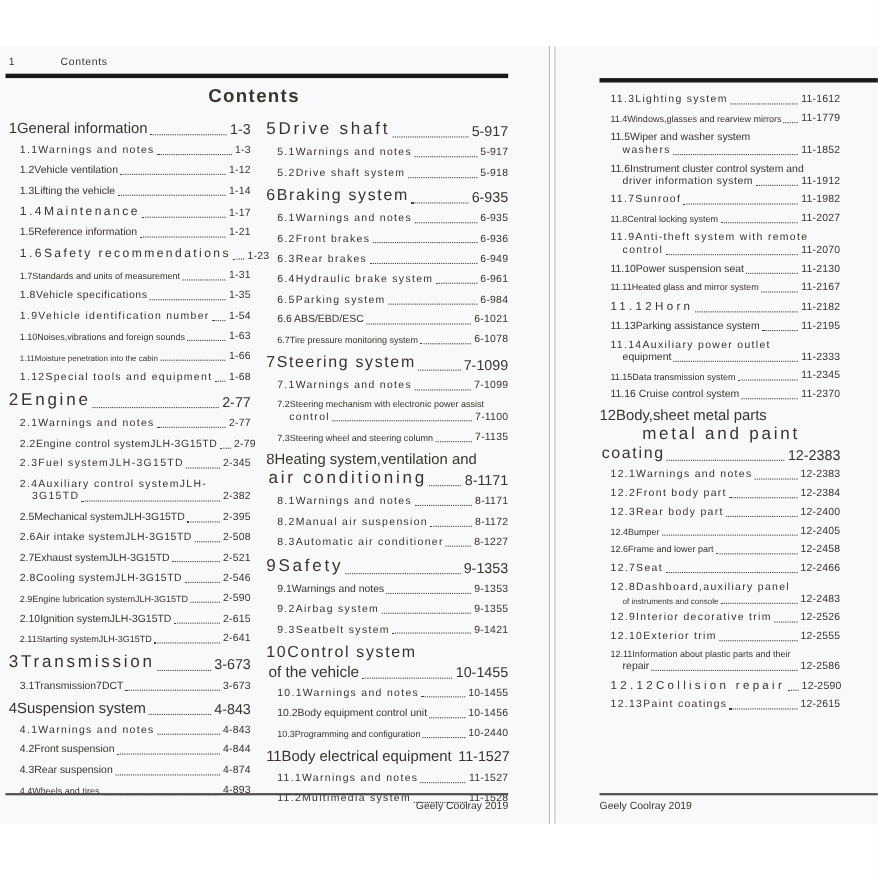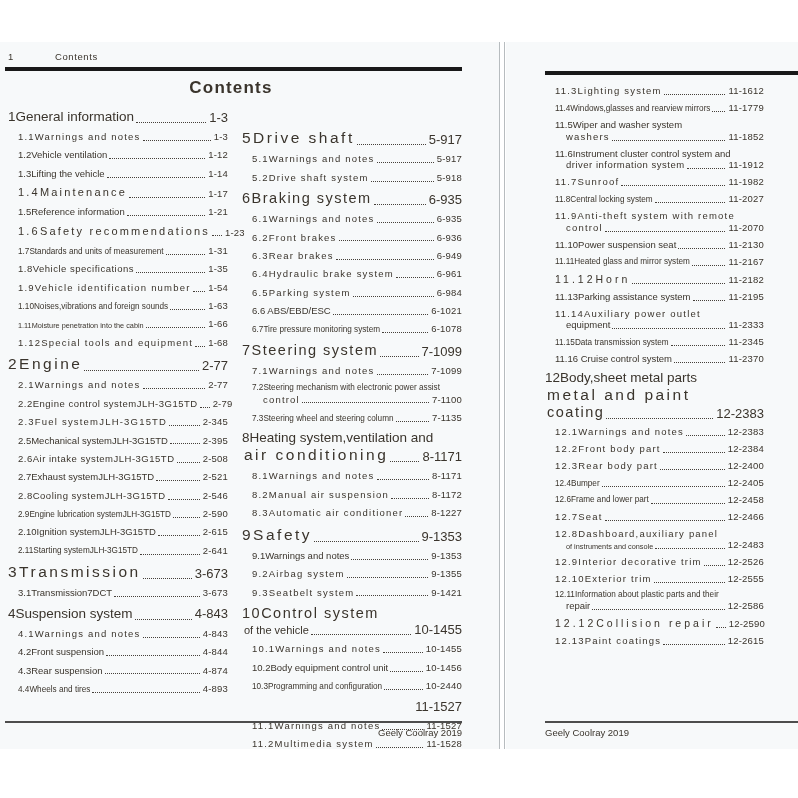--- a/index.html
+++ b/index.html
@@ -17,54 +17,54 @@
 
   
   .ph-row{display:flex;align-items:flex-end;padding:9px 0 5px 8px;font-size:9.5px;letter-spacing:.6px;}
   .ph-num{width:47px;}
   .rule-thick{border-top:4px solid #191919;margin:0 37px 0 5px;}
   .rule-thick-r{border-top:4px solid #191919;margin:29px 0 0 39px;}
   .doc-title{width:462px;text-align:center;font-size:17px;font-weight:700;letter-spacing:1.2px;margin:7px 0 9px;}
 
   .cols{display:flex;padding-left:8px;}
   .col{width:220px;}
-  .col+.col{margin-left:14px;width:220px;margin-top:20px;}
+  .col+.col{margin-left:14px;width:220px;}
   .col3{margin:10px 0 0 39px;width:219px;}
 
   .entry{margin-bottom:6px;}
   .sub{margin-left:10px;font-size:9.5px;line-height:1.25;margin-bottom:6.5px;}
   .chapter{font-size:13.5px;line-height:1.18;margin:2px 0 6px;}
   .col3 .sub{margin-bottom:5px;}
   .col3 .entry{margin-bottom:5px;}
 
   .row{display:flex;align-items:flex-end;}
   .lbl{white-space:nowrap;}
   .line{white-space:nowrap;}
-  .cont{padding-left:11px;}
+  .cont{padding-left:11px;text-align:center;}
   .controw .lbl{padding-left:11px;}
   .chapter .cont{padding-left:2px;}
   .chapter .controw .lbl{padding-left:2px;}
   .dots{flex:1;min-width:10px;border-bottom:1.6px dotted #46403a;margin:0 3px 2px 2px;}
   .spacer{flex:1;min-width:6px;}
   .pg{white-space:nowrap;}
   .sub .pg{font-size:9.5px;letter-spacing:.2px;}
   .chapter .pg{font-size:13px;}
 
   
   .sub .v-norm{}
   .sub .v-semi{letter-spacing:.5px;}
   .sub .v-wide{letter-spacing:1.2px;}
   .sub .v-xwide{font-size:10.5px;letter-spacing:3px;}
   .sub .v-bigwide{font-size:11px;letter-spacing:2.2px;}
   .sub .v-cond{font-size:8.2px;}
   .sub .v-vcond{font-size:7.3px;}
   .chapter .v-norm{}
   .chapter .v-wide{font-size:14.5px;letter-spacing:1.5px;}
   .chapter .v-xwide{font-size:15.5px;letter-spacing:2.5px;}
-  .chapter .v-small{font-size:11px;}
+  .chapter .v-small{font-size:14px;}
 
   
   .pf{position:absolute;top:679px;border-top:2px solid #4d4d4d;font-size:9.5px;padding-top:4px;}
   .pf-left{left:5px;right:37px;text-align:right;}
   .pf-right{left:39px;right:0;text-align:left;}
 </style>
 </head>
 <body>
 
 <div class="page page-left">
@@ -189,20 +189,28 @@
           </div>
         </div>
         <div class="entry sub">
           <div class="row">
             <span class="lbl v-wide">2.3Fuel systemJLH-3G15TD</span>
             <span class="dots"></span>
             <span class="pg">2-345</span>
           </div>
         </div>
         <div class="entry sub">
+          <div class="line v-wide">2.4Auxiliary control systemJLH-</div>
+          <div class="row controw">
+            <span class="lbl v-wide">3G15TD</span>
+            <span class="dots"></span>
+            <span class="pg">2-382</span>
+          </div>
+        </div>
+        <div class="entry sub">
           <div class="row">
             <span class="lbl v-norm">2.5Mechanical systemJLH-3G15TD</span>
             <span class="dots"></span>
             <span class="pg">2-395</span>
           </div>
         </div>
         <div class="entry sub">
           <div class="row">
             <span class="lbl v-semi">2.6Air intake systemJLH-3G15TD</span>
             <span class="dots"></span>
@@ -482,20 +490,21 @@
         </div>
         <div class="entry sub">
           <div class="row">
             <span class="lbl v-cond">10.3Programming and configuration</span>
             <span class="dots"></span>
             <span class="pg">10-2440</span>
           </div>
         </div>
         <div class="entry chapter">
           <div class="row">
+            <span class="lbl v-norm">11Body electrical equipment</span>
             <span class="spacer"></span>
             <span class="pg">11-1527</span>
           </div>
         </div>
         <div class="entry sub">
           <div class="row">
             <span class="lbl v-wide">11.1Warnings and notes</span>
             <span class="dots"></span>
             <span class="pg">11-1527</span>
           </div>

